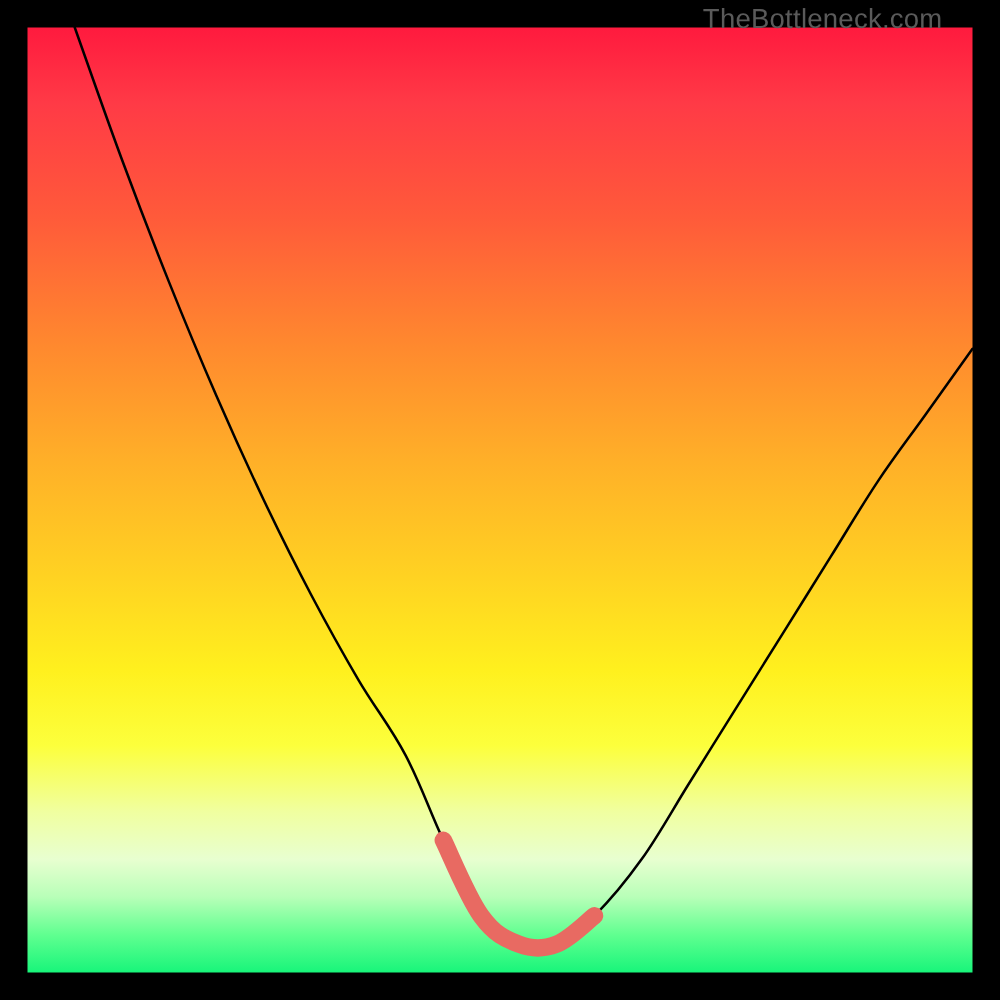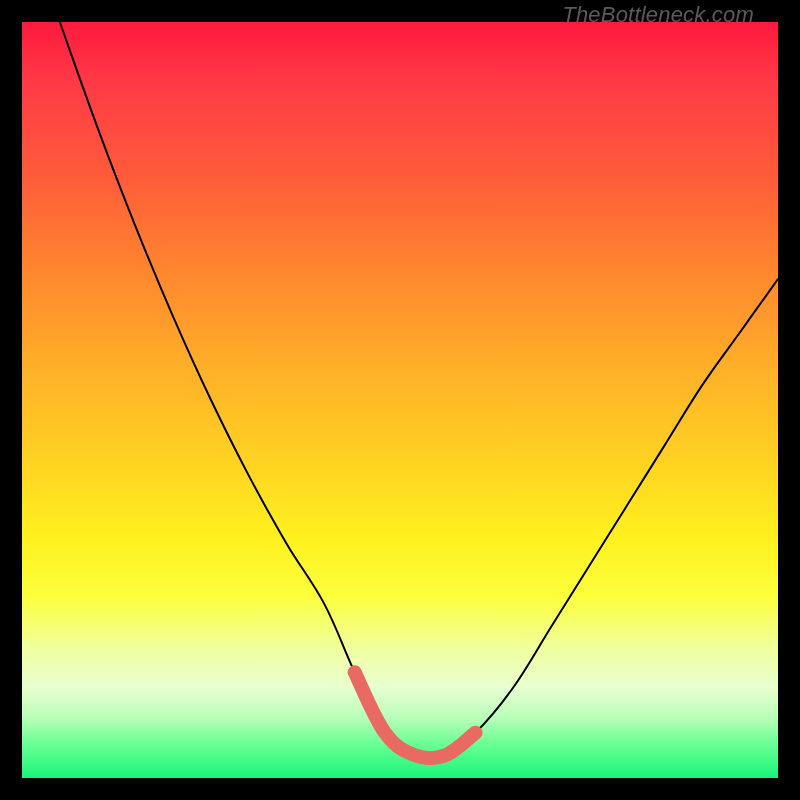--- a/index.html
+++ b/index.html
@@ -11,21 +11,20 @@
     overflow: hidden;
     font-family: Arial, Helvetica, sans-serif;
   }
   .frame {
     position: absolute;
     left: 0;
     top: 0;
     width: 762px;
     height: 800px;
     background: #000;
-    font-style: italic;
   }
   .plot {
     position: absolute;
     left: 22px;
     top: 22px;
     width: 756px;
     height: 756px;
     
     background: linear-gradient(
       to bottom,

